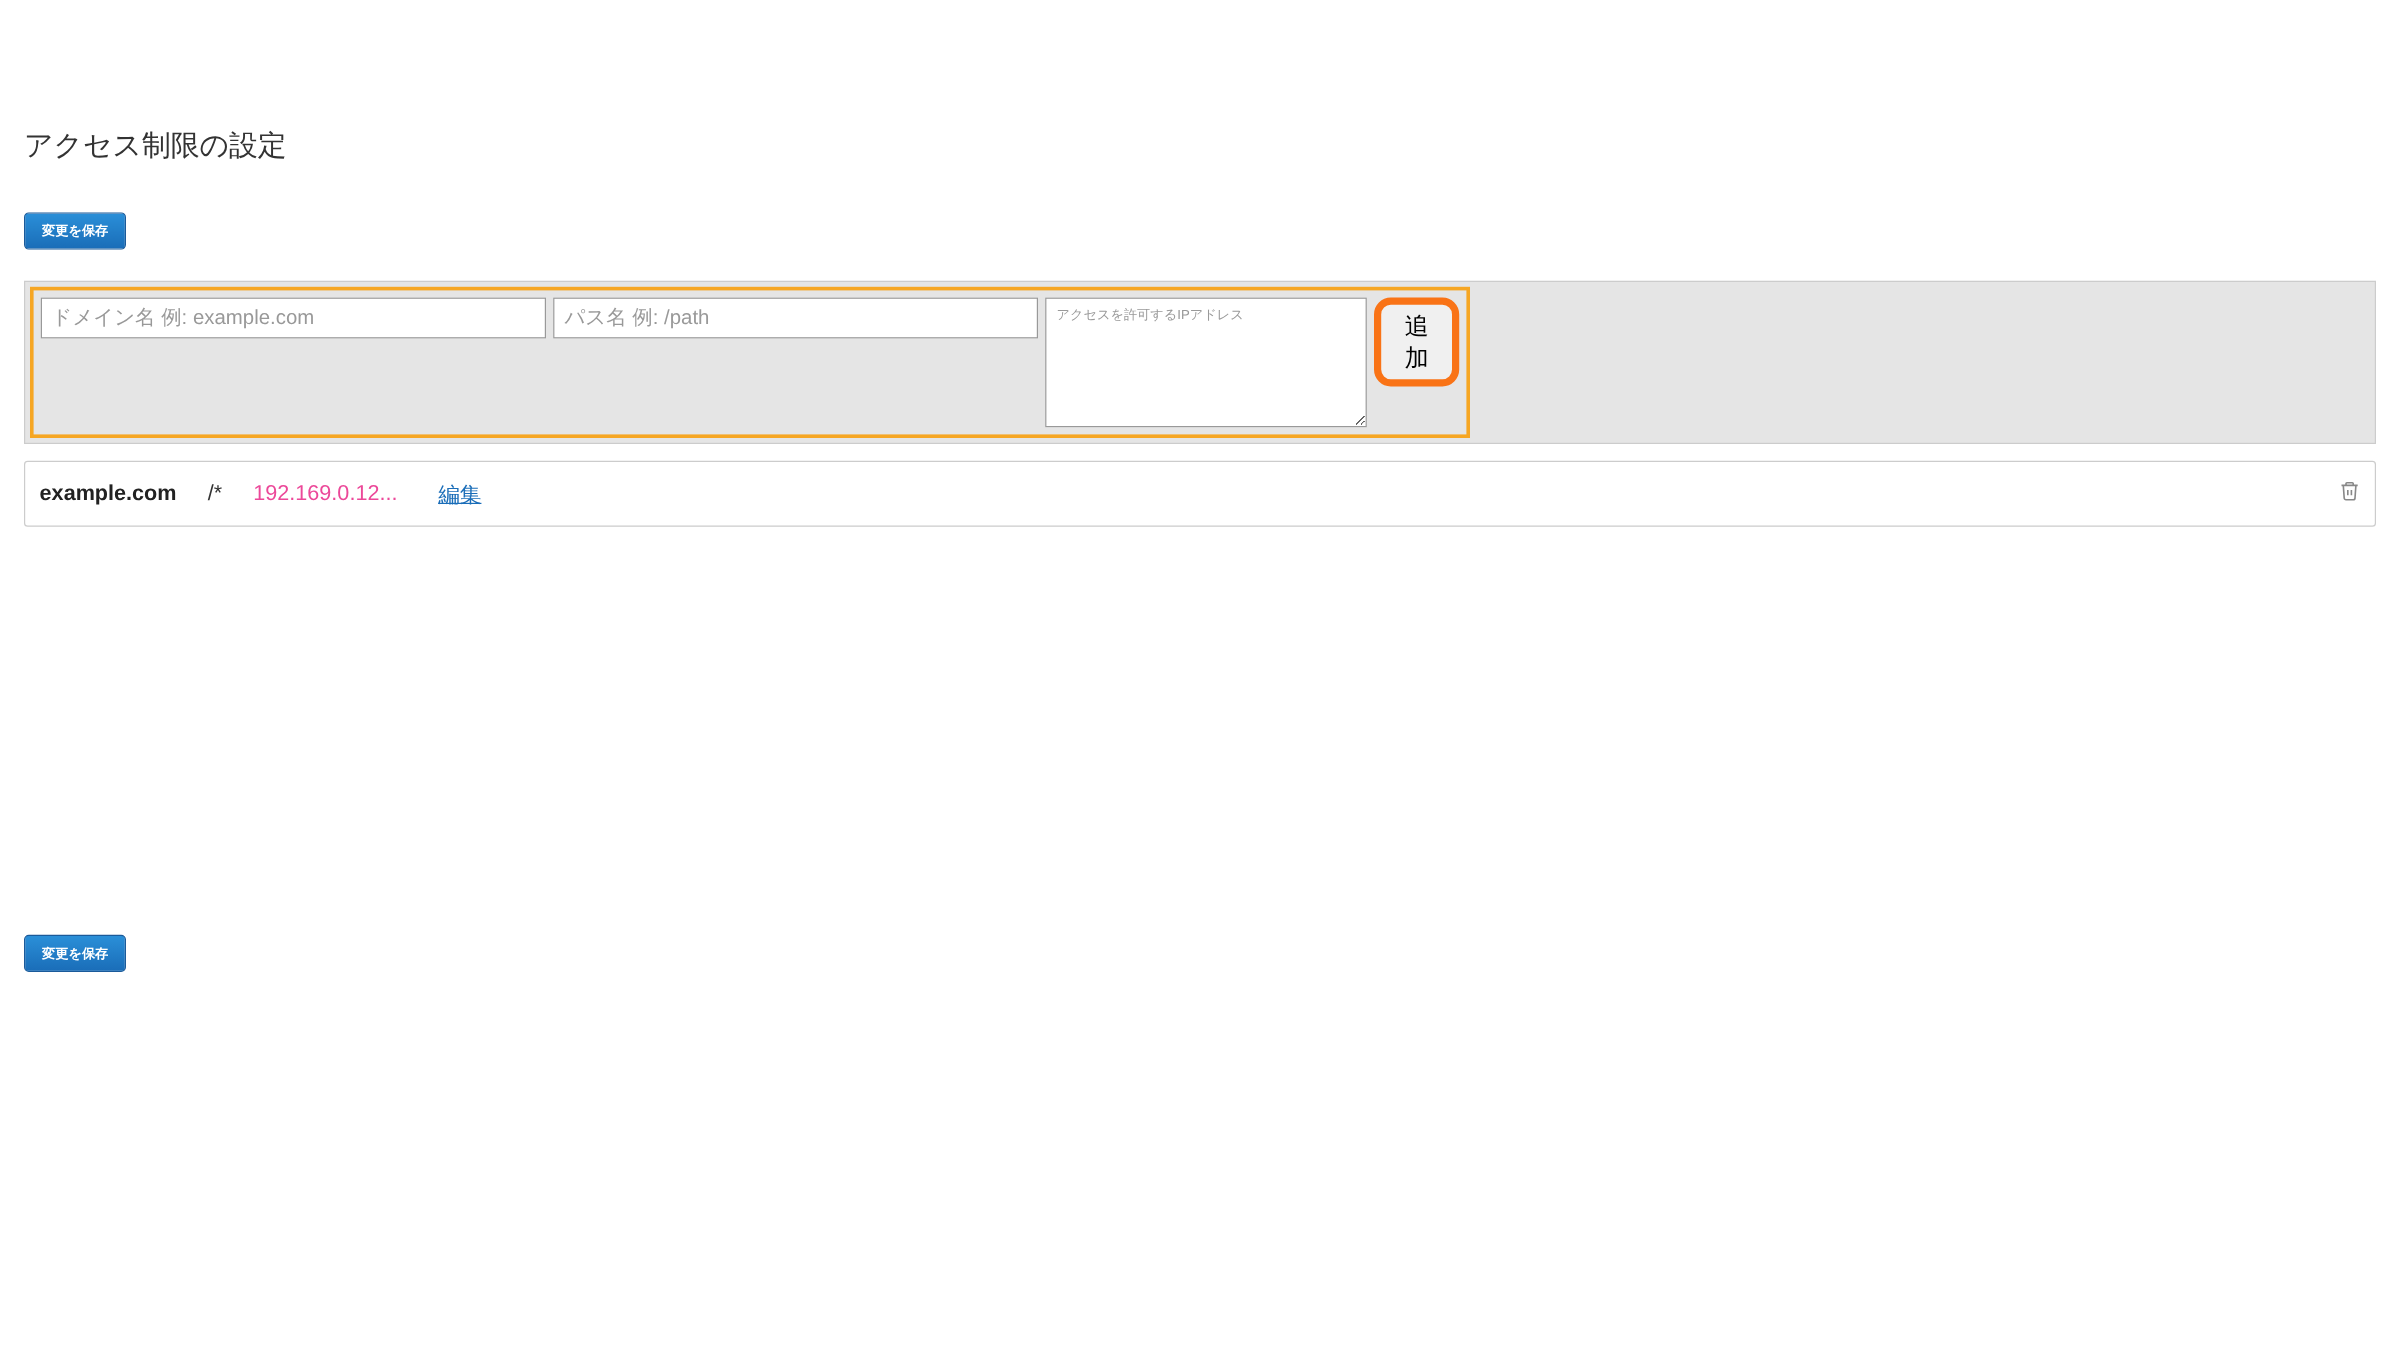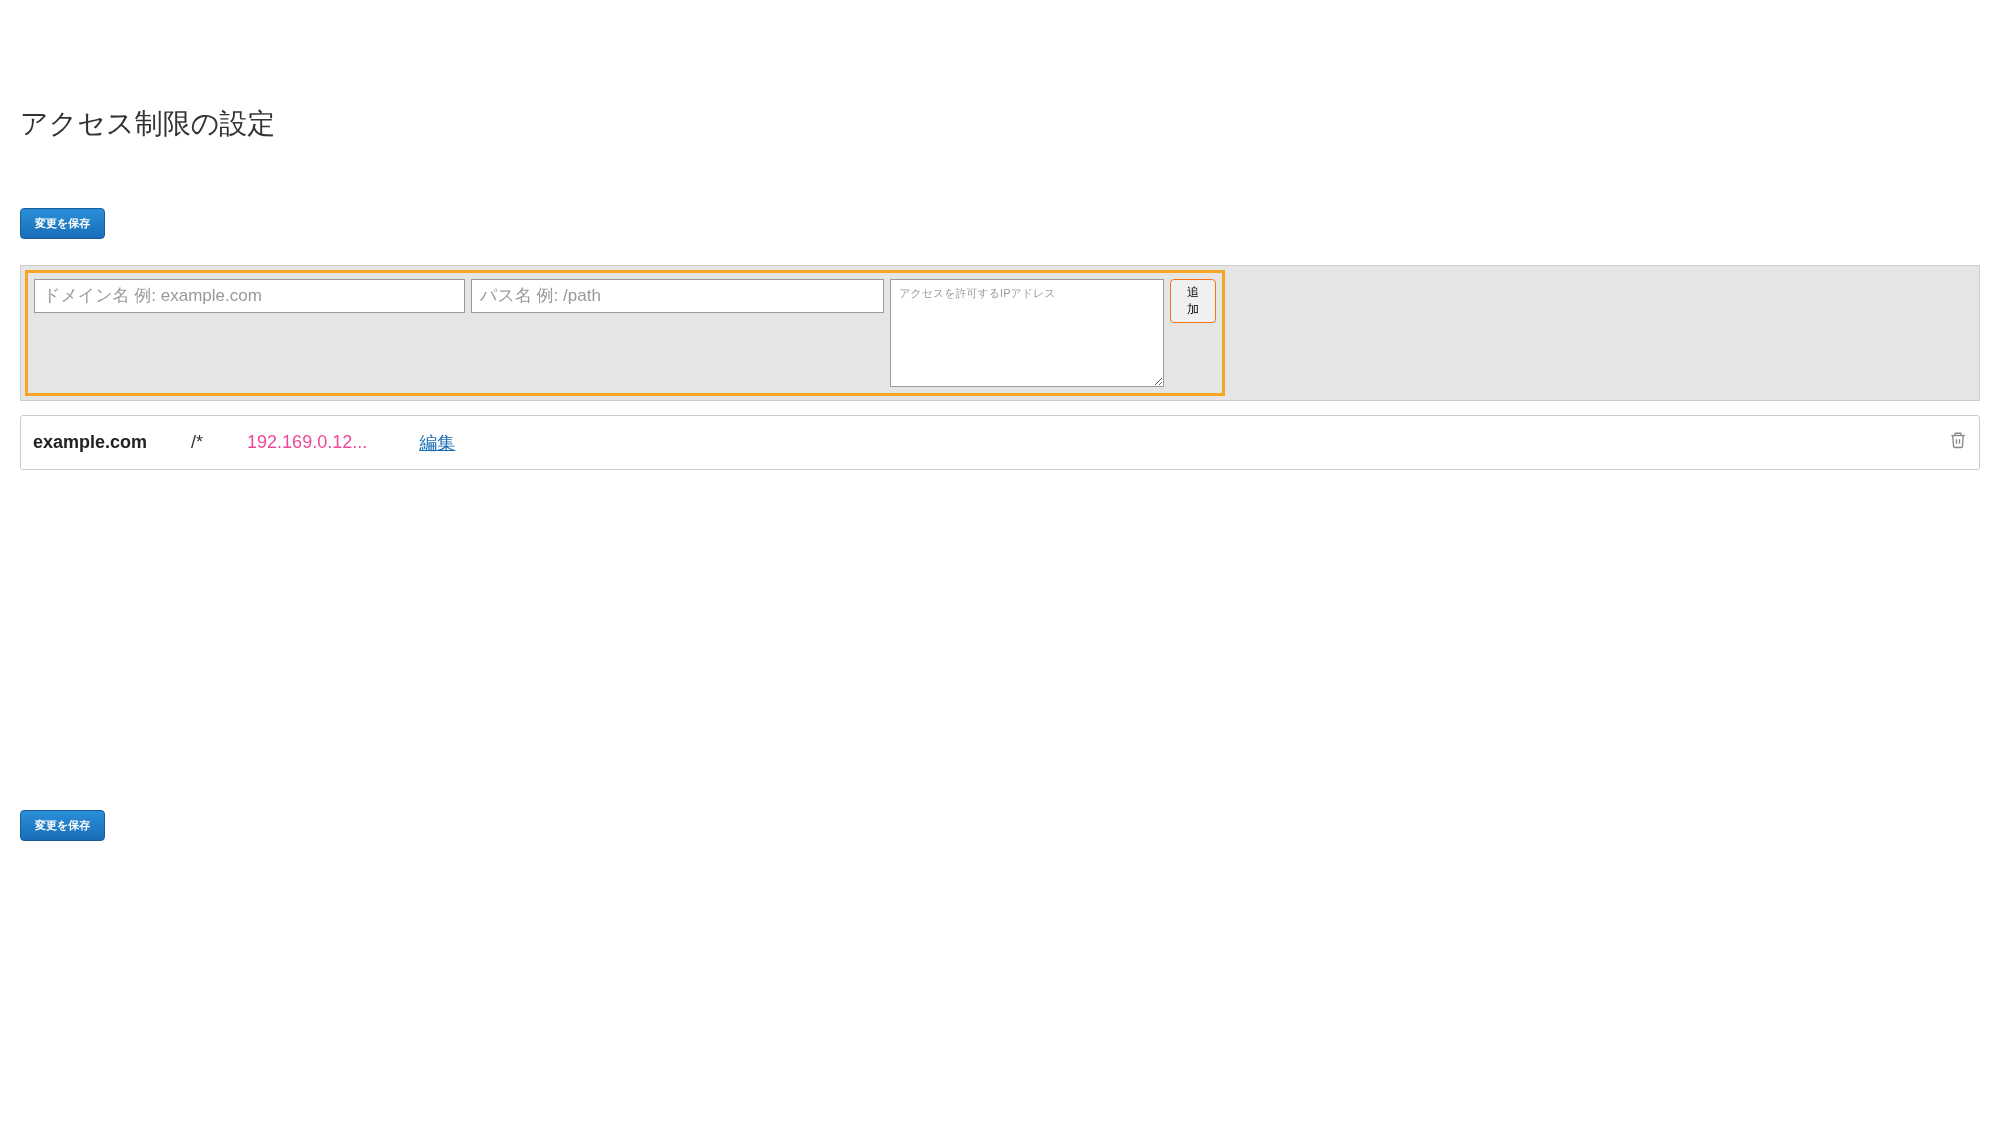--- a/index.html
+++ b/index.html
@@ -6,25 +6,25 @@
       box-sizing: border-box;
       margin: 0;
       padding: 0;
     }
     body {
       font-family: "Hiragino Kaku Gothic ProN", "Hiragino Sans", Meiryo, sans-serif;
       background: #fff;
       padding: 20px;
     }
     .page-title {
-      font-size: 28px;
+      font-size: 24px;
       font-weight: normal;
       color: #333;
       margin-top: 85px;
-      margin-bottom: 65px;
+      margin-bottom: 40px;
     }
     .save-btn {
       background: linear-gradient(to bottom, #2a8fd8, #1a6db8);
       border: 1px solid #1a5a9a;
       border-radius: 4px;
       color: #fff;
       font-weight: bold;
       font-size: 11px;
       padding: 7px 14px;
       cursor: pointer;
@@ -65,37 +65,37 @@
       font-size: 11px;
       font-family: inherit;
       resize: both;
       background: #fff;
     }
     .form-inner ::placeholder {
       color: #999;
     }
     .add-btn {
       background: #f0f0f0;
-      border: 1px solid #f97316;
-      border-radius: 4px;
+      border: 6px solid #f97316;
+      border-radius: 14px;
       padding: 4px 10px;
-      font-size: 12px;
+      font-size: 20px;
       font-family: inherit;
       cursor: pointer;
       align-self: flex-start;
     }
     .rule-row {
       border: 1px solid #ccc;
       border-radius: 3px;
       margin-top: 14px;
       padding: 14px 12px;
       display: flex;
       align-items: center;
       font-size: 18px;
-      gap: 44px;
+      gap: 26px;
     }
     .rule-domain {
       font-weight: bold;
       color: #222;
     }
     .rule-path {
       color: #333;
     }
     .rule-ip {
       color: #ec4899;

